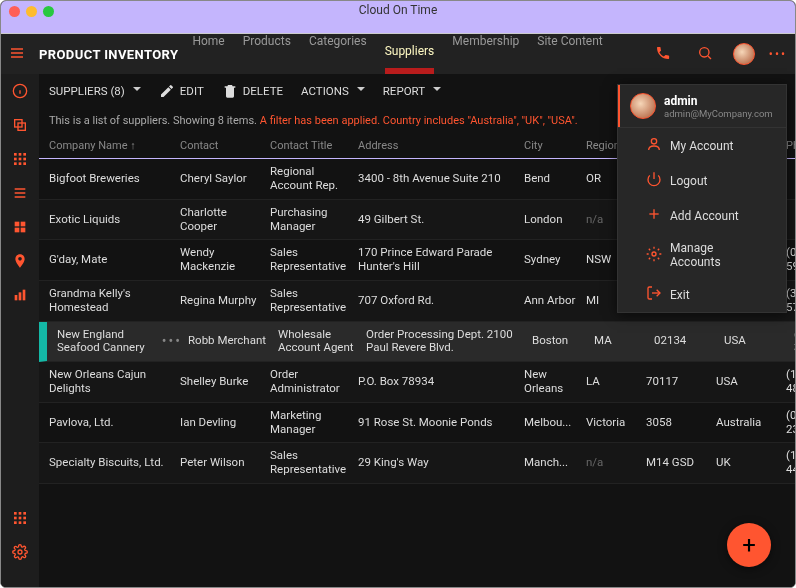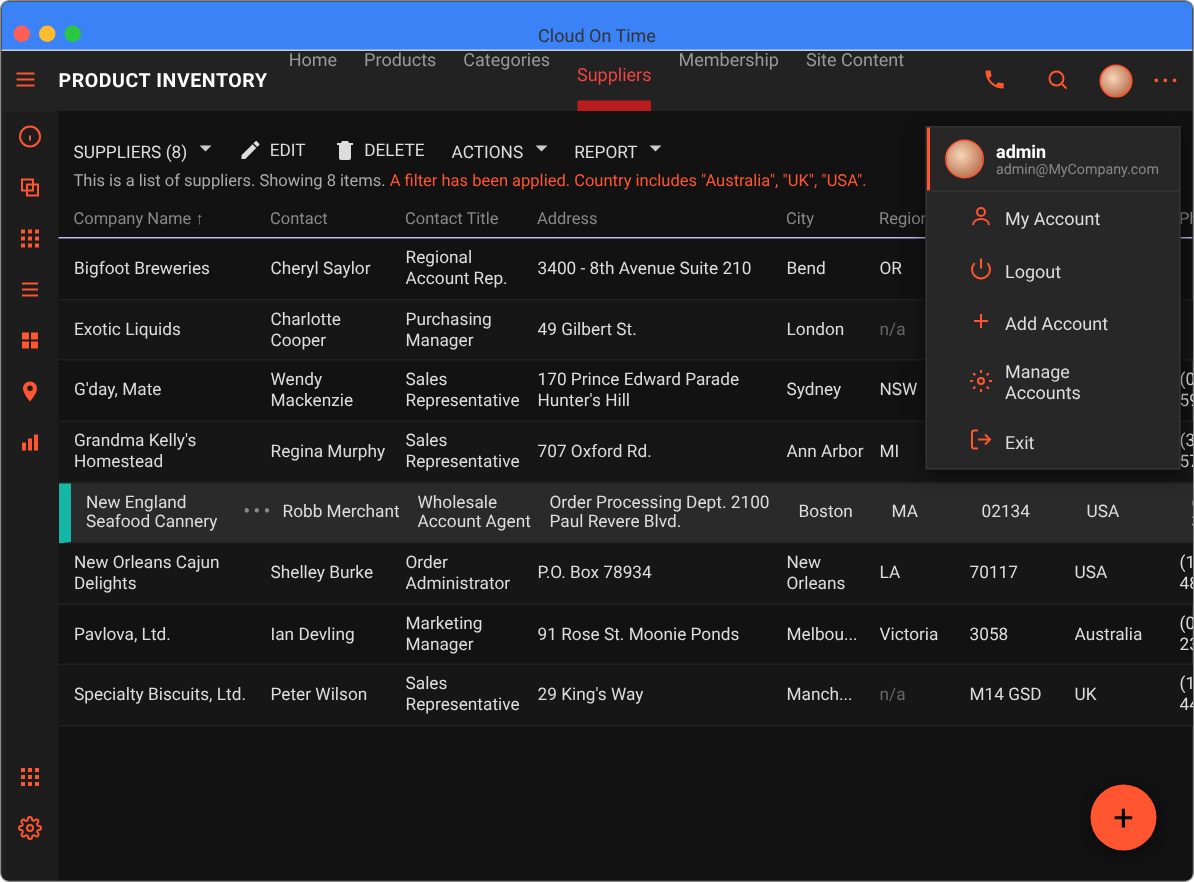--- a/index.html
+++ b/index.html
@@ -1,40 +1,40 @@
 <!DOCTYPE html>
 <html><head>
 <meta charset="utf-8">
 <style>
 * { margin:0; padding:0; box-sizing:border-box; font-family:-apple-system,"Segoe UI",Roboto,sans-serif; }
 body { background:#fff; display:flex; justify-content:center; }
 .window { width:796px; height:588px; background:#000; border:1px solid #888; border-radius:6px; overflow:hidden; display:flex; flex-direction:column; }
-.titlebar { height:22px; background:#3b82f6; border-bottom:1px solid #ccc; display:flex; align-items:flex-start; padding:16px 8px; position:relative; }
+.titlebar { height:22px; background:#c4b5fd; border-bottom:1px solid #ccc; display:flex; align-items:flex-end; padding:16px 8px; position:relative; }
 .tb-dots { display:flex; gap:6px; }
 .dot { width:11px; height:11px; border-radius:50%; }
 .dot.r{background:#ff5f57;} .dot.y{background:#febc2e;} .dot.g{background:#28c840;}
 .tb-title { position:absolute; left:0; right:0; text-align:center; font-size:12px; color:#333; }
 
 .app { flex:1; display:flex; flex-direction:column; background:#181818; color:#ddd; font-size:12px; position:relative; }
 .topnav { height:40px; background:#222; display:flex; align-items:center; padding:0 8px; gap:14px; }
 .hamburger { color:#ff5530; cursor:pointer; }
 .brand { font-weight:700; color:#fff; letter-spacing:.4px; font-size:13px; }
 .navitem { color:#999; font-size:12px; cursor:pointer; }
-.navitem.active { color:#ef4444; border-bottom:8px solid #b91c1c; padding-bottom:10px; margin-top:10px; }
+.navitem.active { color:#fef9c3; border-bottom:6px solid #b91c1c; padding-bottom:10px; margin-top:10px; }
 .topspacer { flex:1; }
 .topicon { color:#ff5530; cursor:pointer; margin:0 6px; }
 .avatar { width:22px; height:22px; border-radius:50%; background:radial-gradient(circle at 40% 40%,#f6d6b8,#aa5533); border:1px solid #ff5530; cursor:pointer; }
 .moredots { color:#ff5530; cursor:pointer; letter-spacing:2px; }
 
 .bodyrow { flex:1; display:flex; min-height:0; }
 .sidebar { width:38px; background:#1d1d1d; display:flex; flex-direction:column; align-items:center; padding-top:8px; gap:16px; }
 .sbicon { color:#ff5530; cursor:pointer; width:18px; height:18px; display:flex; align-items:center; justify-content:center; }
 .sbspacer { flex:1; }
 .main { flex:1; display:flex; flex-direction:column; background:#121212; min-width:0; }
-.toolbar { height:34px; display:flex; align-items:flex-end; gap:18px; padding:0 10px; color:#ddd; }
+.toolbar { height:34px; display:flex; align-items:center; gap:18px; padding:0 10px; color:#ddd; }
 .tbtn { display:flex; align-items:center; gap:5px; cursor:pointer; font-size:11.5px; }
 .caret::after { content:""; display:inline-block; border:4px solid transparent; border-top-color:#ccc; margin-left:3px; vertical-align:middle; }
 .filtertext { padding:6px 10px; font-size:11px; color:#aaa; }
 .filtertext .hl { color:#ff5530; }
 
 .thead, .trow { display:grid; grid-template-columns:125px 84px 82px 160px 56px 54px 64px 64px 60px; align-items:center; padding:6px 10px; gap:6px; }
 .thead { color:#888; font-size:11px; border-bottom:1px solid #c4b5fd; }
 .thead .sortup::after { content:" ↑"; }
 .trow { color:#ddd; font-size:11.5px; border-bottom:1px solid #222; min-height:38px; }
 .trow:nth-child(even){ background:#161616; }

